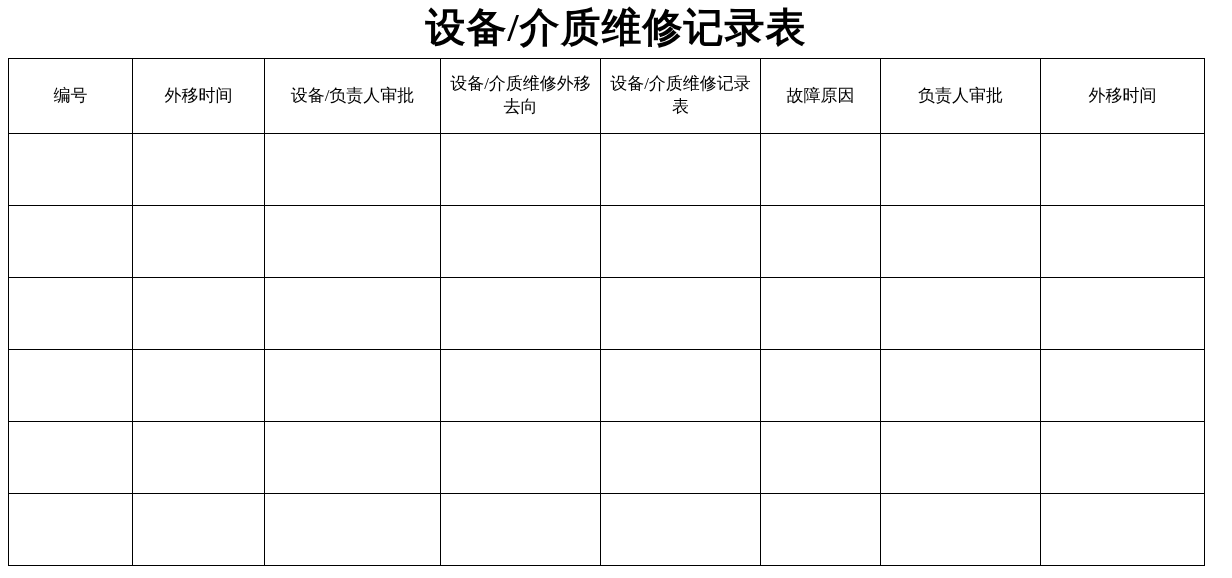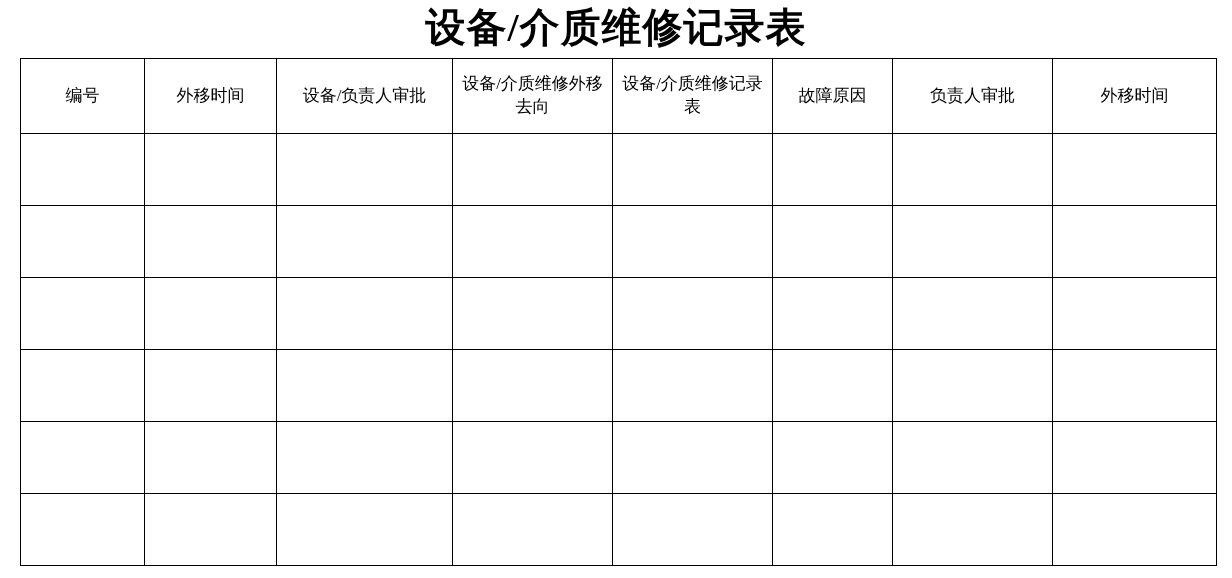--- a/index.html
+++ b/index.html
@@ -24,21 +24,21 @@
     text-align: center;
     font-size: 40px;
     font-weight: bold;
     line-height: 1;
     padding-top: 8px;
     padding-bottom: 10px;
     letter-spacing: 1px;
     font-family: "Liberation Serif", "DejaVu Serif", serif;
   }
   .table-wrap {
-    padding: 0 18px 0 20px;
+    padding: 0 18px 0 8px;
     box-sizing: border-box;
   }
   table.record-table {
     border-collapse: collapse;
     width: 1196px;
     table-layout: fixed;
   }
   table.record-table th,
   table.record-table td {
     border: 1px solid #000000;

